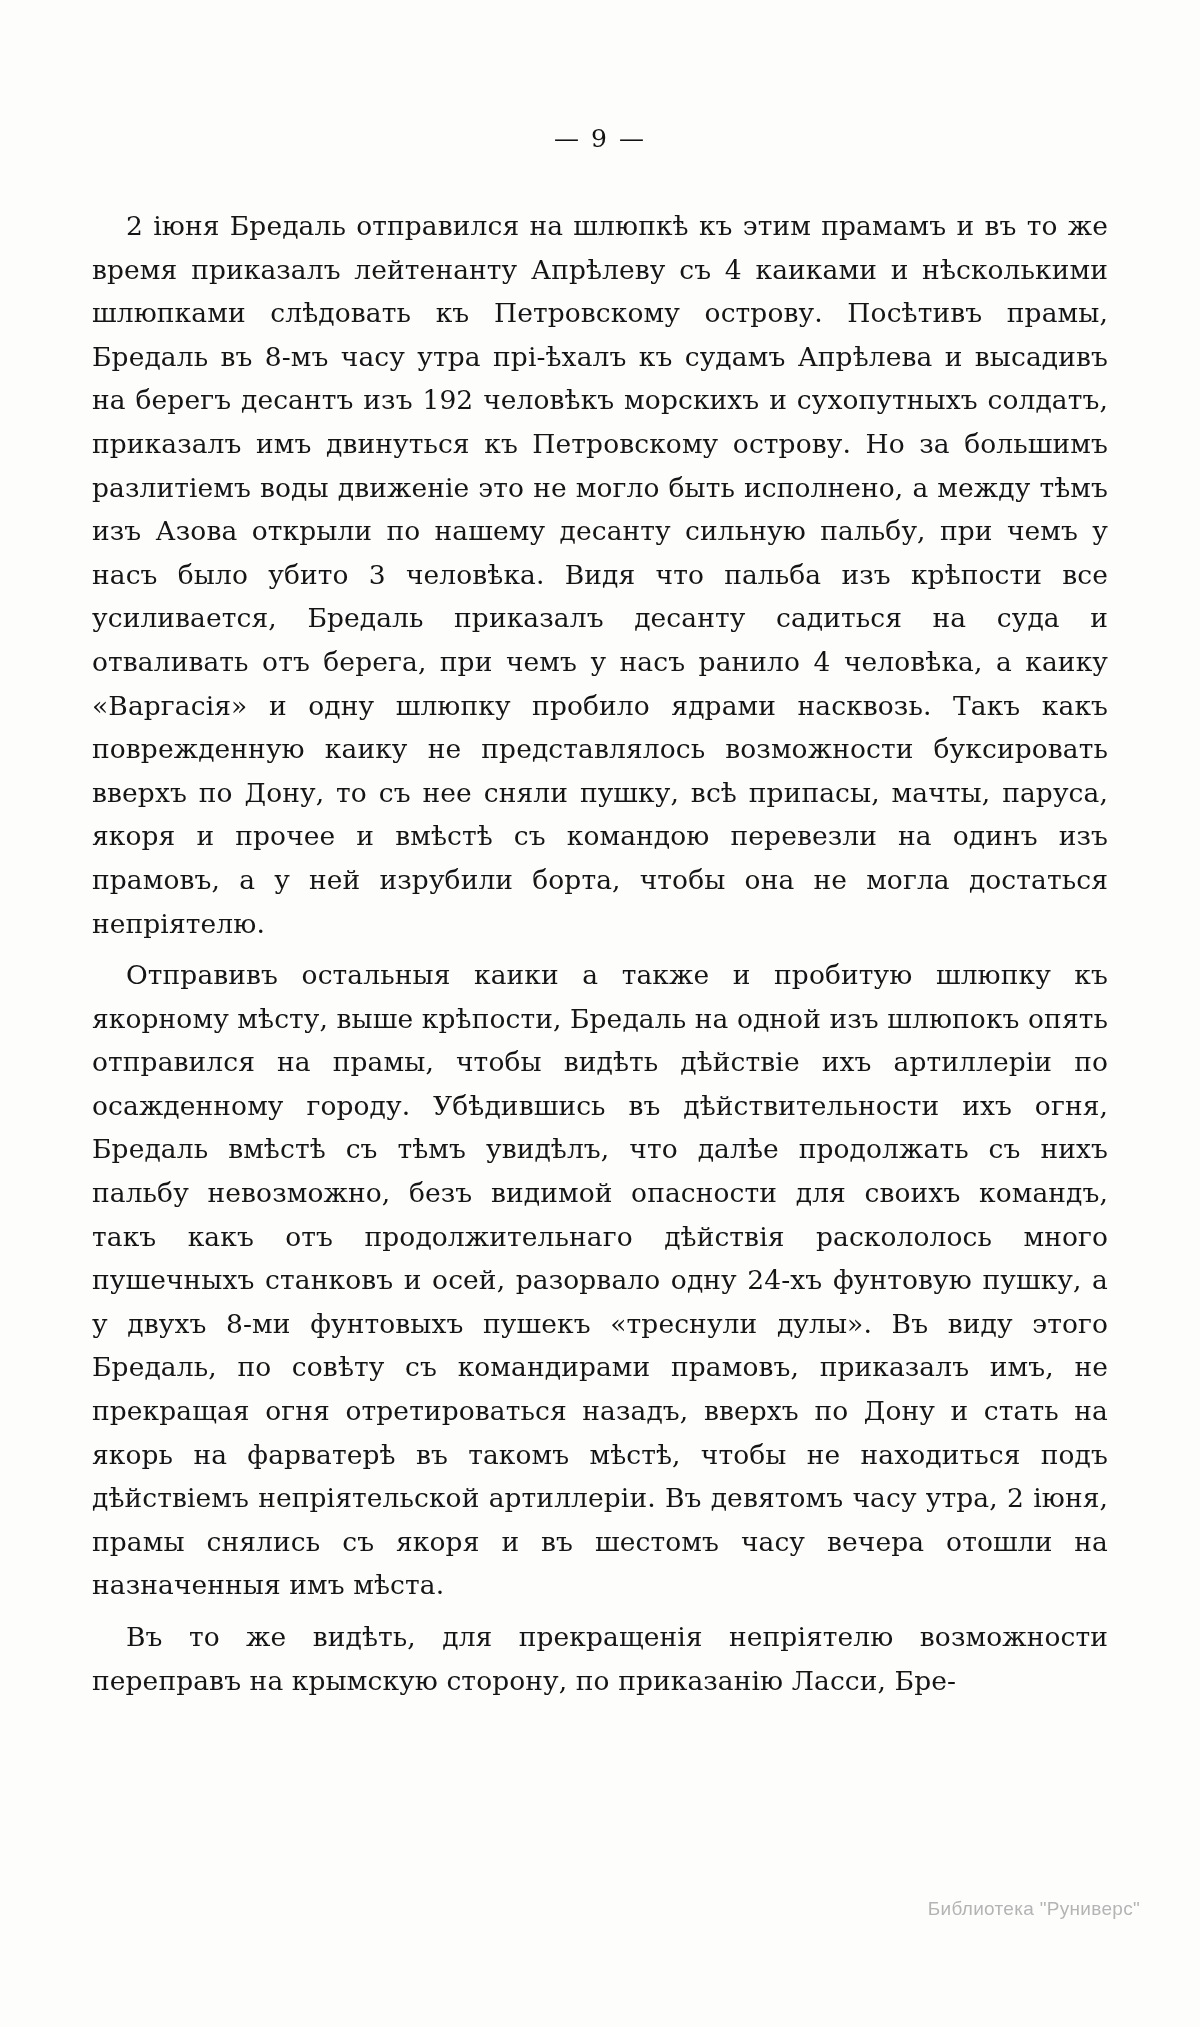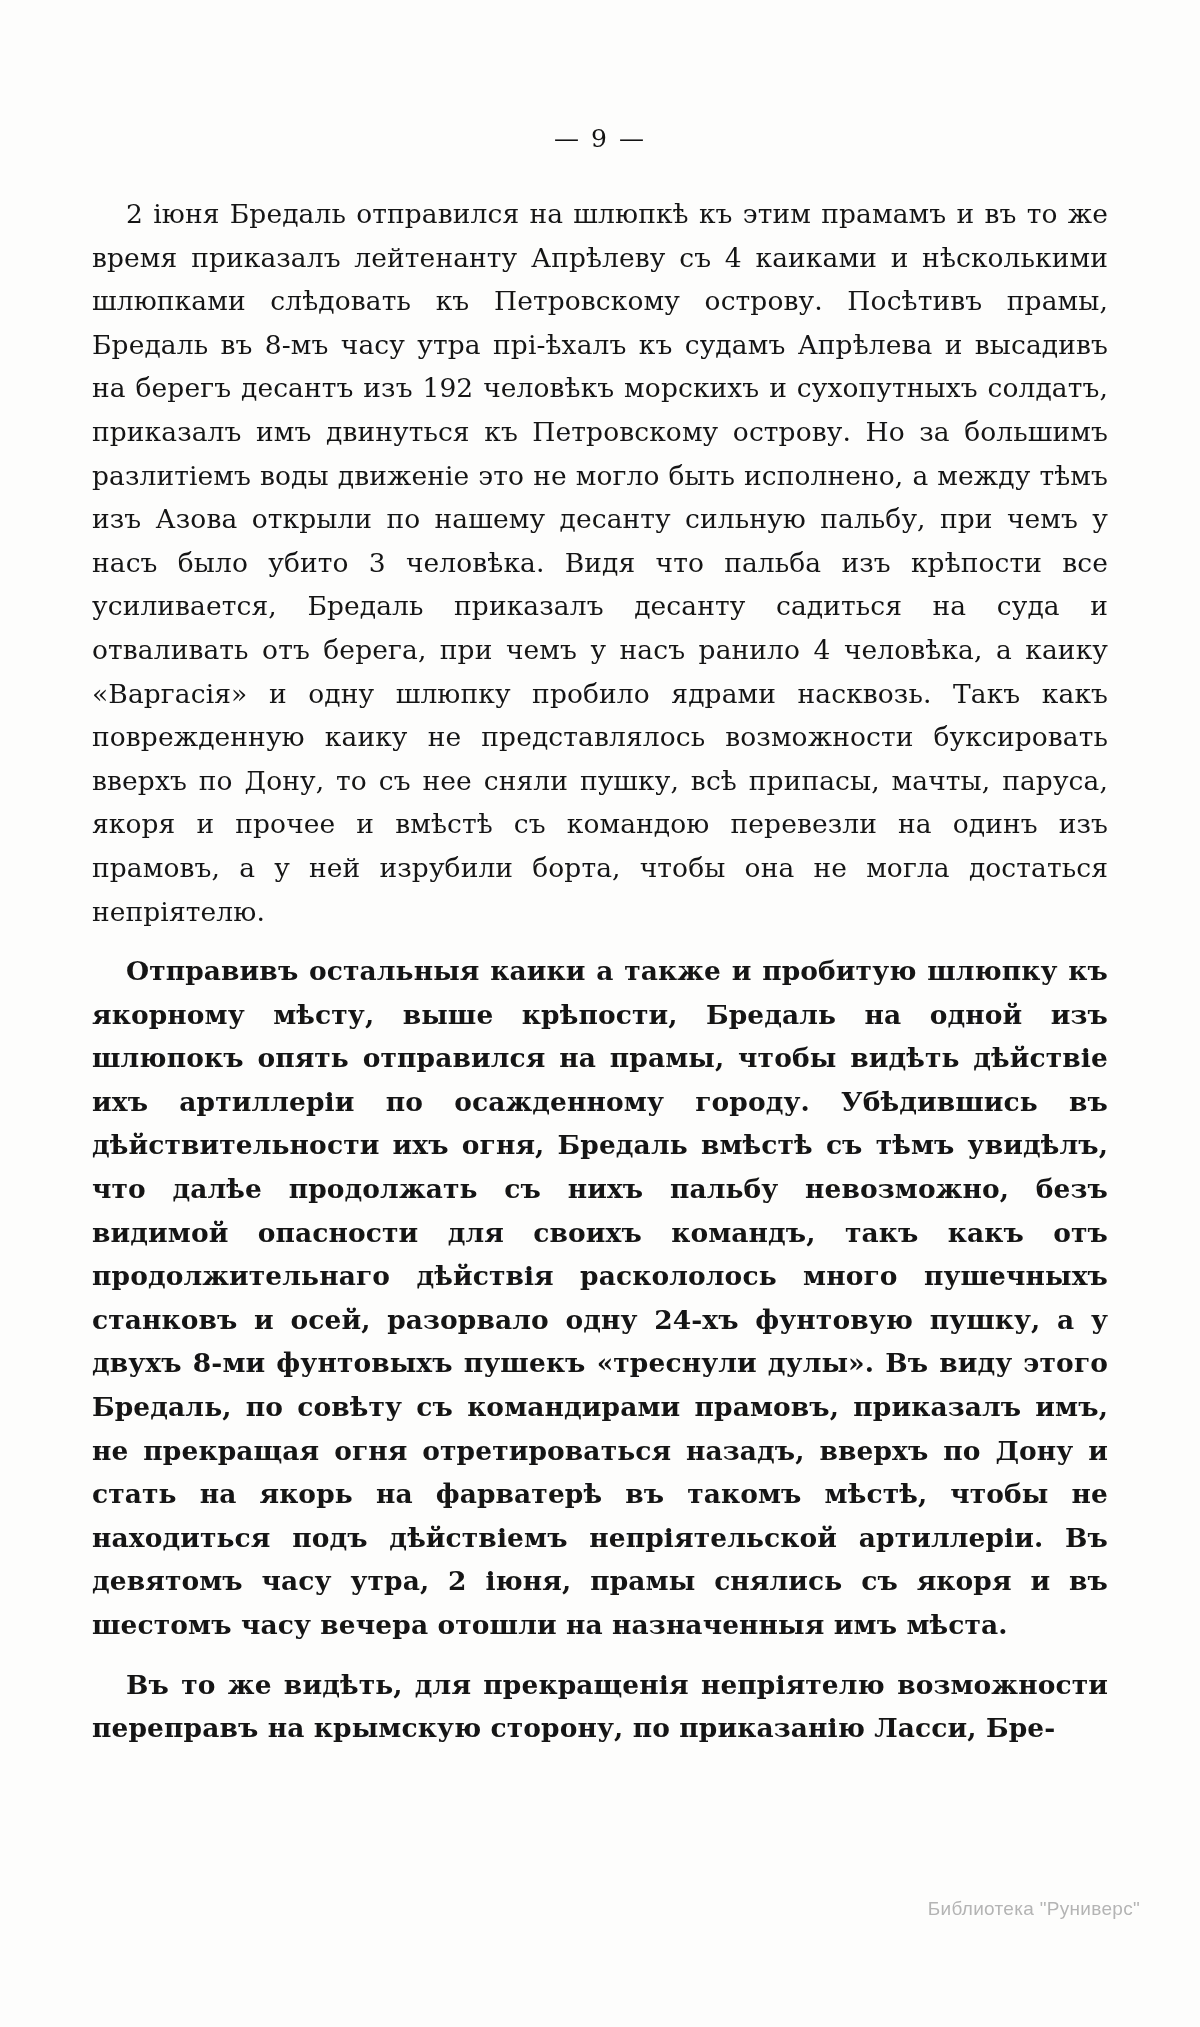--- a/index.html
+++ b/index.html
@@ -29,36 +29,35 @@
     width: 1200px;
     text-align: center;
     font-size: 25px;
     letter-spacing: 2px;
     font-family: "DejaVu Serif", serif;
     color: #121212;
   }
   .text-block {
     position: absolute;
     left: 92px;
-    top: 192px;
+    top: 204px;
     width: 1016px;
   }
   p.para {
     margin: 0;
     font-size: 26.5px;
     line-height: 43.6px;
     text-align: justify;
     text-justify: inter-word;
     font-family: "DejaVu Serif", serif;
     letter-spacing: 0.1px;
     color: #151515;
   }
   p.para + p.para {
-    margin-top: 16px;
-    font-weight: bold;
+    margin-top: 8px;
   }
   p.para .indent {
     display: inline-block;
     width: 34px;
   }
   .footer-watermark {
     position: absolute;
     left: 0;
     top: 1898px;
     width: 1200px;

